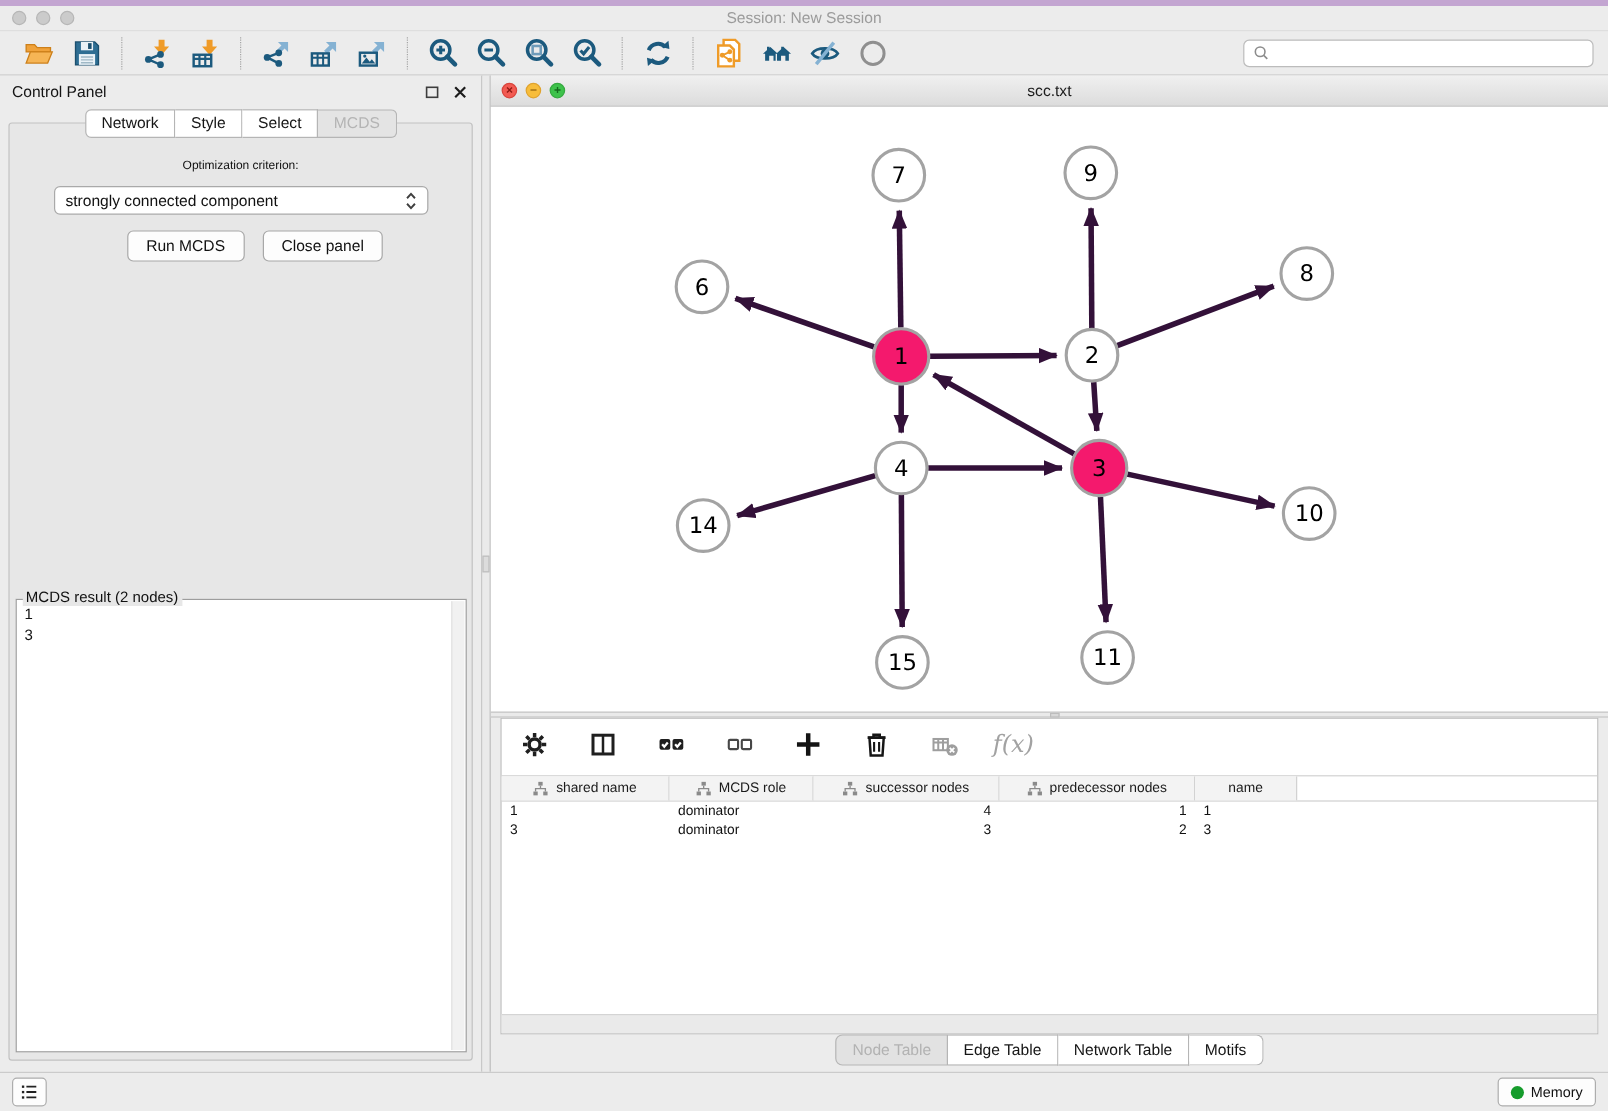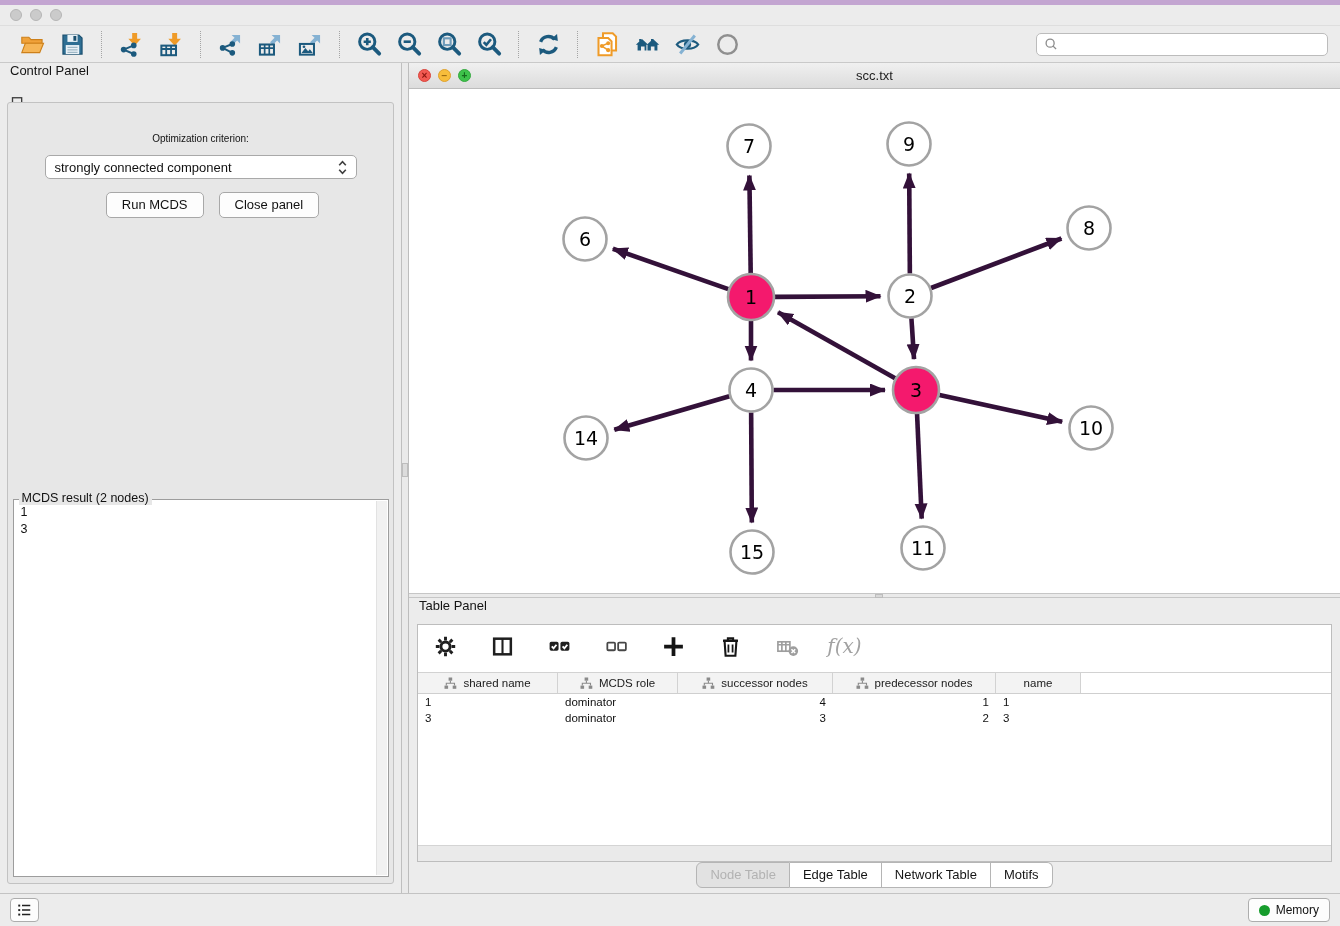--- a/index.html
+++ b/index.html
@@ -20,21 +20,21 @@
   .tb-btn { width:40px; height:31px; display:flex; align-items:center; justify-content:center; }
   .tb-btn svg { width:27px; height:27px; }
   .tb-sep { width:1px; height:27px; border-left:1px dotted #a5a5a5; margin:0 9px; }
   .searchbox { margin-left:auto; width:292px; height:23px; background:#fff; border:1px solid #bcbcbc; border-radius:5px; display:flex; align-items:center; padding:0 7px; gap:4px; }
   .searchbox input { border:none; outline:none; flex:1; font-size:12px; background:transparent; font-family:"Liberation Sans",sans-serif; }
 
   .main { display:flex; height:830px; }
 
   
   .cpanel { width:402px; background:#ececec; border-right:1px solid #bfbfbf; display:flex; flex-direction:column; }
-  .panel-head { height:26px; display:flex; padding:0 10px; font-size:13px; color:#141414; gap:8px;flex-direction:column; }
+  .panel-head { height:26px; display:flex; align-items:center; padding:0 10px; font-size:13px; color:#141414; gap:8px; }
   .panel-head .spacer { flex:1; }
   .mini-ic { width:15px; height:15px; display:inline-flex; }
   .cp-box { position:relative; margin:13px 7px 9px; flex:1; background:#e7e7e7; border:1px solid #c2c2c2; border-radius:3px; display:flex; flex-direction:column; align-items:center; }
   .cp-tabs { position:absolute; top:-12px; left:50%; transform:translateX(-50%); display:flex; }
   .cp-tab { padding:3px 13px 4px; font-size:13px; background:#fff; border:1px solid #b5b5b5; border-left:none; color:#151515; white-space:nowrap; }
   .cp-tab:first-child { border-left:1px solid #b5b5b5; border-radius:5px 0 0 5px; }
   .cp-tab:last-child { border-radius:0 5px 5px 0; }
   .cp-tab.active { background:#e4e4e4; color:#b4b4b4; }
   .opt-label { margin-top:30px; font-size:10px; color:#111; }
   .cp-select { margin-top:11px; width:312px; height:24px; background:#fff; border:1px solid #a9a9a9; border-radius:5px; display:flex; align-items:center; padding:0 9px; font-size:13px; color:#111; }
@@ -97,20 +97,21 @@
 
 <div class="window">
   <div class="accent"></div>
 
   <div class="titlebar">
     <div class="lights">
       <span class="light"></span>
       <span class="light"></span>
       <span class="light"></span>
     </div>
+    <div class="win-title">Session: New Session</div>
   </div>
 
   <div class="toolbar">
     <div class="tb-groups">
         <span class="tb-btn">
           <svg viewBox="0 0 24 24">
             <g stroke="#cd801a" stroke-width="1" fill="#f0a23a">
               <path d="M2.5 5.5h6.2l2 2.2h9.8v3.2H2.5z"></path>
               <path d="M5.6 10.9h16.2l-3.4 8.3H2.5z" fill="#f6b555"></path>
             </g>
@@ -269,20 +270,26 @@
               <rect x="3" y="4.5" width="11" height="10" fill="none" stroke="#3d3d3d" stroke-width="1.6"></rect>
             </svg>
         </span>
         <span class="mini-ic">
           <svg viewBox="0 0 18 18">
               <path d="M4 4.5l10 10M14 4.5l-10 10" stroke="#1c1c1c" stroke-width="2.2"></path>
             </svg>
         </span>
       </div>
       <div class="cp-box">
+        <div class="cp-tabs">
+            <span class="cp-tab">Network</span>
+            <span class="cp-tab">Style</span>
+            <span class="cp-tab">Select</span>
+            <span class="cp-tab active">MCDS</span>
+          </div>
         <div class="opt-label">Optimization criterion:</div>
         <div class="cp-select">
           <span>strongly connected component</span>
           <span class="sel-spacer"></span>
           <svg width="9" height="15" viewBox="0 0 9 15">
             <path d="M1.2 5.2L4.5 1.6 7.8 5.2" stroke="#3f3f3f" stroke-width="1.6" fill="none"></path>
             <path d="M1.2 9.8L4.5 13.4 7.8 9.8" stroke="#3f3f3f" stroke-width="1.6" fill="none"></path>
           </svg>
         </div>
         <div class="cp-btnrow">
@@ -382,34 +389,20 @@
               </g>
             </svg>
         </div>
       </div>
 
       <div class="hsplit">
           <span class="grip"></span>
         </div>
 
       <div class="tpanel">
-        <div class="panel-head">
-          <span>Table Panel</span>
-          <span class="spacer"></span>
-          <span class="mini-ic">
-            <svg viewBox="0 0 18 18">
-                <rect x="3" y="4.5" width="11" height="10" fill="none" stroke="#3d3d3d" stroke-width="1.6"></rect>
-              </svg>
-          </span>
-          <span class="mini-ic">
-            <svg viewBox="0 0 18 18">
-                <path d="M4 4.5l10 10M14 4.5l-10 10" stroke="#1c1c1c" stroke-width="2.2"></path>
-              </svg>
-          </span>
-        </div>
         <div class="tp-frame">
           <div class="tp-toolbar">
               <span class="tt-btn">
                 <svg viewBox="0 0 24 24">
                   <circle cx="12" cy="12" r="4.4" stroke="#1f1f1f" stroke-width="2.8" fill="none"></circle>
                   <path d="M17.8 12h3.5M6.2 12H2.7M12 17.8v3.5M12 6.2V2.7M16.1 16.1l2.5 2.5M7.9 7.9L5.4 5.4M7.9 16.1l-2.5 2.5M16.1 7.9l2.5-2.5" stroke="#1f1f1f" stroke-width="2.8"></path>
                 </svg>
               </span>
               <span class="tt-btn">
                 <svg viewBox="0 0 24 24">

